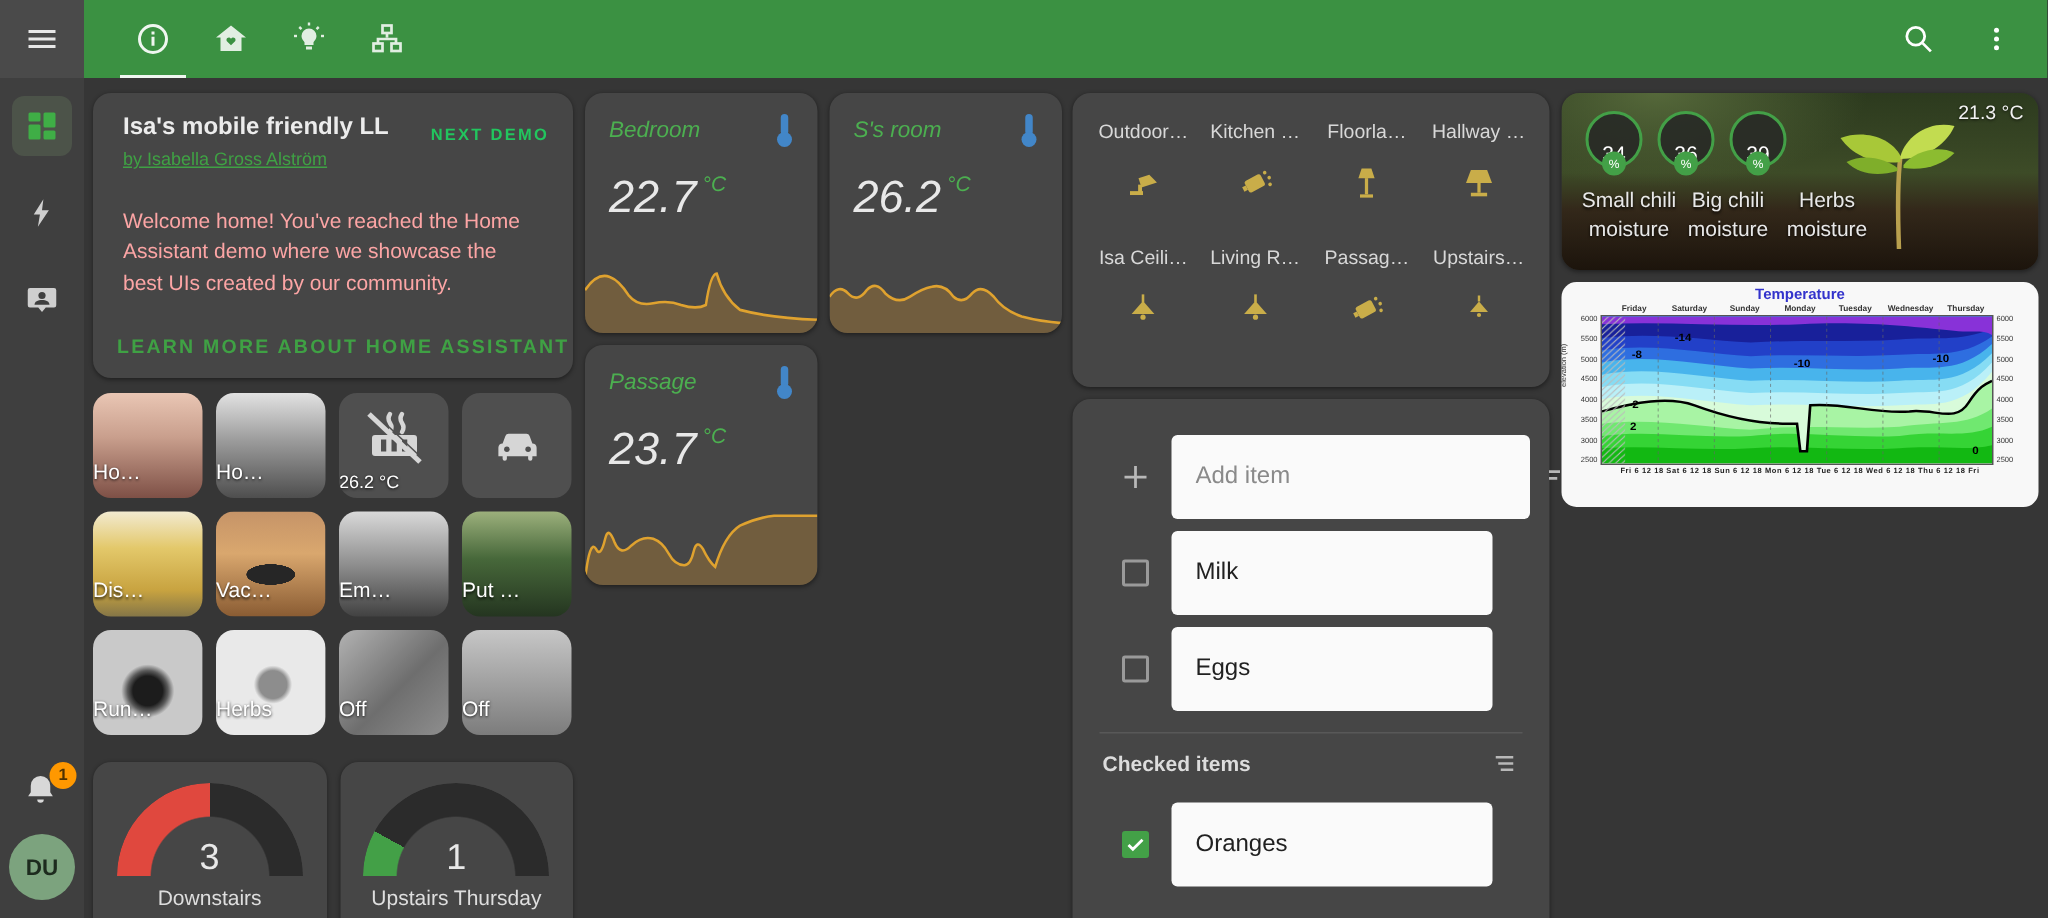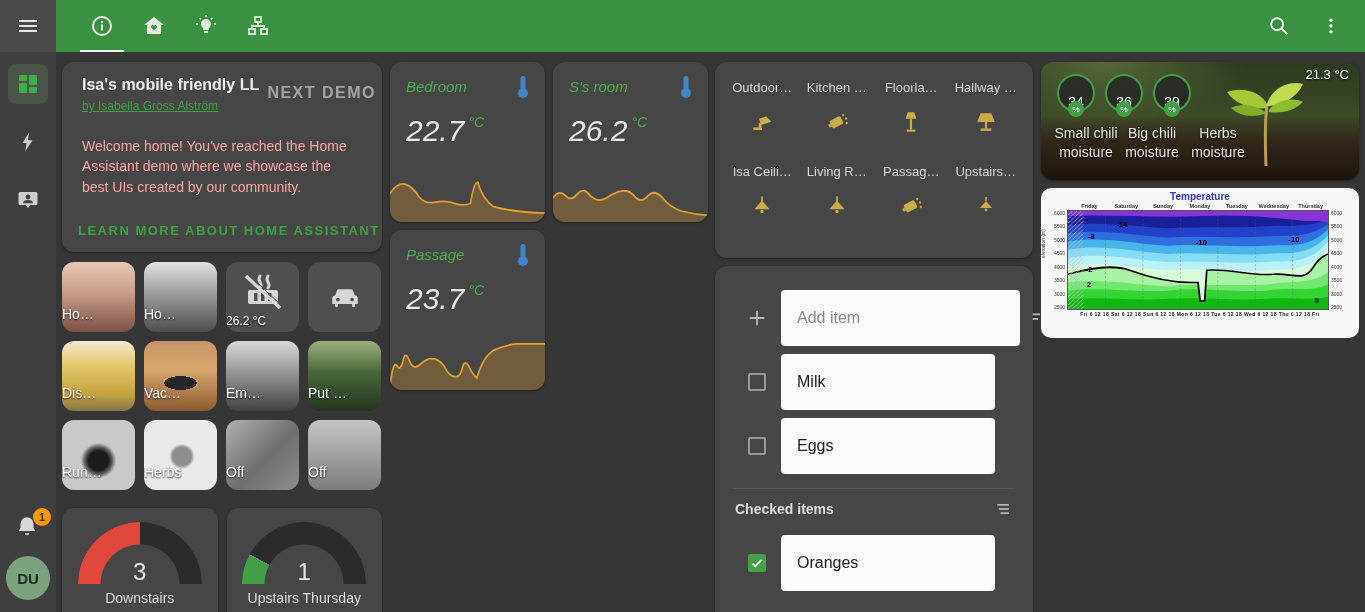--- a/index.html
+++ b/index.html
@@ -32,21 +32,21 @@
   .col1 { left:6px;  width:320px; }
   .col2 { left:334px; width:318px; }
   .col3 { left:659px; width:318px; }
   .col4 { left:985px; width:318px; }
   .card { background:#464646; border-radius:12px; box-shadow:0 1px 3px rgba(0,0,0,.4); }
 
   
   .intro { height:190px; padding:14px 20px; position:relative; }
   .intro h1 { font-size:16px; font-weight:bold; color:#ececec; }
   .intro .author { font-size:12px; color:#3fa144; text-decoration:underline; display:inline-block; margin-top:5px; cursor:pointer; }
-  .next-demo { position:absolute; top:22px; right:6px; color:#a3a3a3; font-size:16px; font-weight:bold; letter-spacing:1.5px; cursor:pointer; }
+  .next-demo { position:absolute; top:22px; right:16px; color:#22c55e; font-size:11px; font-weight:bold; letter-spacing:1.5px; cursor:pointer; }
   .intro p { margin-top:22px; font-size:14px; line-height:1.45; color:#fca5a5; width:96%; }
   .learn-more { position:absolute; left:16px; bottom:14px; color:#3fa144; font-size:13px; font-weight:bold; letter-spacing:1.5px; cursor:pointer; }
 
   
   .tiles { margin-top:10px; display:flex; flex-wrap:wrap; gap:9px; }
   .tile { width:73px; height:70px; border-radius:12px; position:relative; overflow:hidden; cursor:pointer; background:#4f4f4f; }
   .tile-label { position:absolute; bottom:10px; left:0; right:0; text-align:left; color:#fff; font-size:14px; text-shadow:0 1px 2px rgba(0,0,0,.85); white-space:nowrap; overflow:hidden; }
   .t1 { background:linear-gradient(180deg,#e9c6b4 0%,#c99f8d 42%,#7e5046 100%); }
   .t2 { background:linear-gradient(180deg,#e2e2e2 0%,#9c9c9c 45%,#4e4e4e 100%); }
   .t5 { background:linear-gradient(180deg,#f2ead0 0%,#e3c86a 35%,#c8a340 75%,#857647 100%); }

